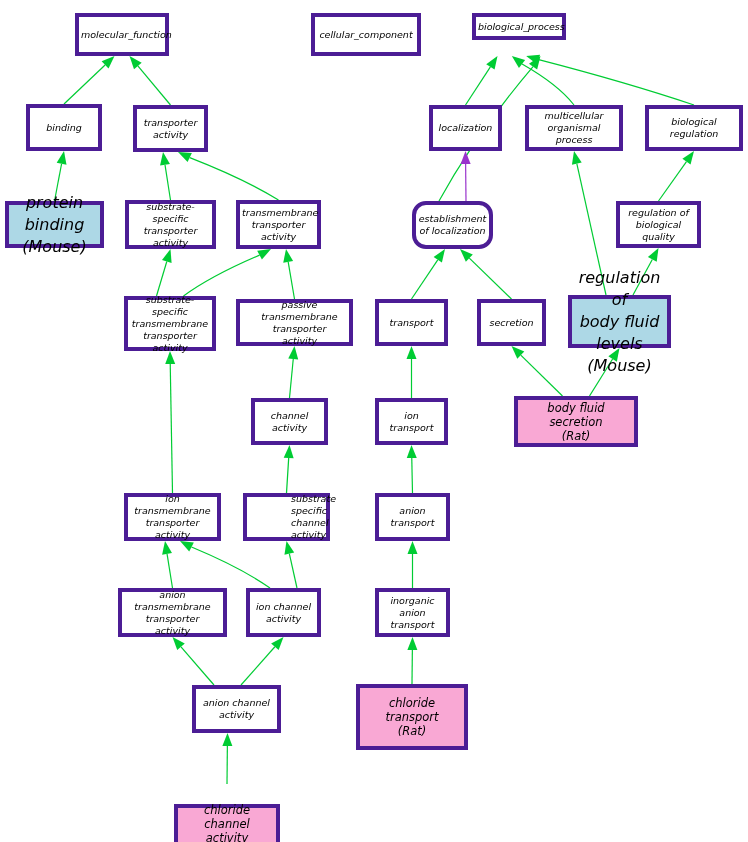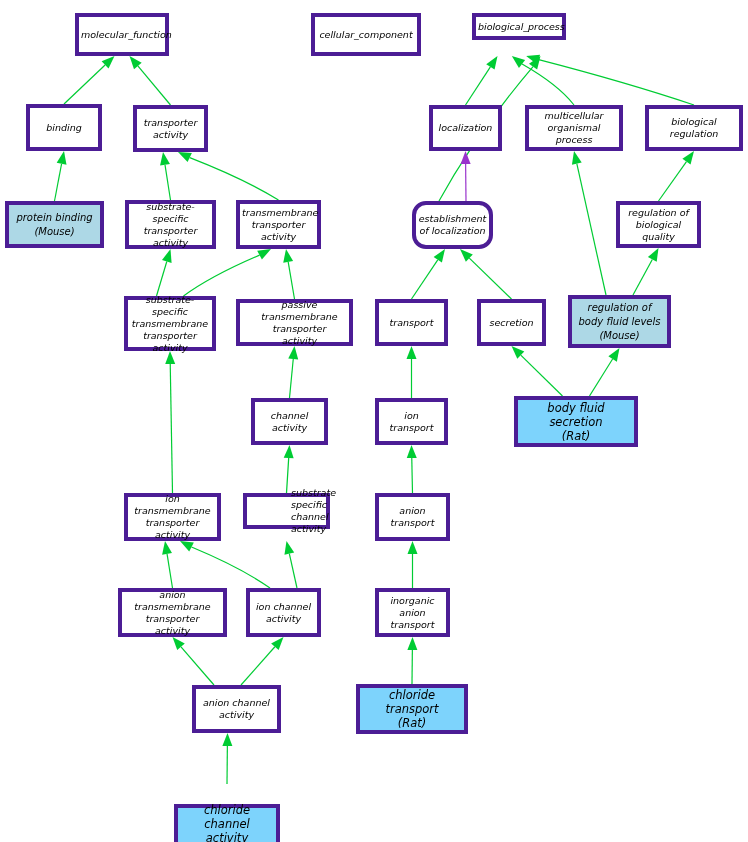--- a/index.html
+++ b/index.html
@@ -39,26 +39,26 @@
     white-space: pre-line;
     padding: 0 2px;
     font-style: italic;
   }
   .node.plain {
     font-family: "DejaVu Sans", "Liberation Sans", sans-serif;
     font-size: 9.5px;
   }
   .node.mouse {
     background: #add8e6;
-    font-size: 10px;
-    line-height: 14px;
+    font-size: 16px;
+    line-height: 22px;
     align-items: center;
   }
   .node.rat {
-    background: #7dd3fc;
+    background: #f9a8d4;
     font-size: 11.5px;
     line-height: 14px;
   }
   .node-label {
     display: block;
     width: 100%;
   }
 </style>
 </head>
 <body>
@@ -167,31 +167,31 @@
       <div class="node mouse" style="left: 568px; top: 295px; width: 103px; height: 53px;"><span class="node-label">regulation of
 body fluid levels
 (Mouse)</span></div>
       <div class="node plain" style="left: 251px; top: 398px; width: 77px; height: 47px;"><span class="node-label">channel activity</span></div>
       <div class="node plain" style="left: 375px; top: 398px; width: 73px; height: 47px;"><span class="node-label">ion transport</span></div>
       <div class="node rat" style="left: 514px; top: 396px; width: 124px; height: 51px;"><span class="node-label">body fluid secretion
 (Rat)</span></div>
       <div class="node plain" style="left: 124px; top: 493px; width: 97px; height: 48px;"><span class="node-label">ion transmembrane
 transporter
 activity</span></div>
-      <div class="node plain" style="left: 243px; top: 493px; width: 87px; height: 36px; padding-left: 44px;"><span class="node-label">substrate specific
+      <div class="node plain" style="left: 243px; top: 493px; width: 87px; height: 48px; padding-left: 44px;"><span class="node-label">substrate specific
 channel activity</span></div>
       <div class="node plain" style="left: 375px; top: 493px; width: 75px; height: 48px;"><span class="node-label">anion transport</span></div>
       <div class="node plain" style="left: 118px; top: 588px; width: 109px; height: 49px;"><span class="node-label">anion transmembrane
 transporter
 activity</span></div>
       <div class="node plain" style="left: 246px; top: 588px; width: 75px; height: 49px;"><span class="node-label">ion channel
 activity</span></div>
       <div class="node plain" style="left: 375px; top: 588px; width: 75px; height: 49px;"><span class="node-label">inorganic anion
 transport</span></div>
       <div class="node plain" style="left: 192px; top: 685px; width: 89px; height: 48px;"><span class="node-label">anion channel
 activity</span></div>
-      <div class="node rat" style="left: 356px; top: 684px; width: 112px; height: 50px;"><span class="node-label">chloride transport
+      <div class="node rat" style="left: 356px; top: 684px; width: 112px; height: 66px;"><span class="node-label">chloride transport
 (Rat)</span></div>
       <div class="node rat" style="left: 174px; top: 784px; width: 106px; height: 54px; margin-top: 20px;"><span class="node-label">chloride channel
 activity
 (Rat)</span></div>
     </div>
 </div>
 
 </body></html>

